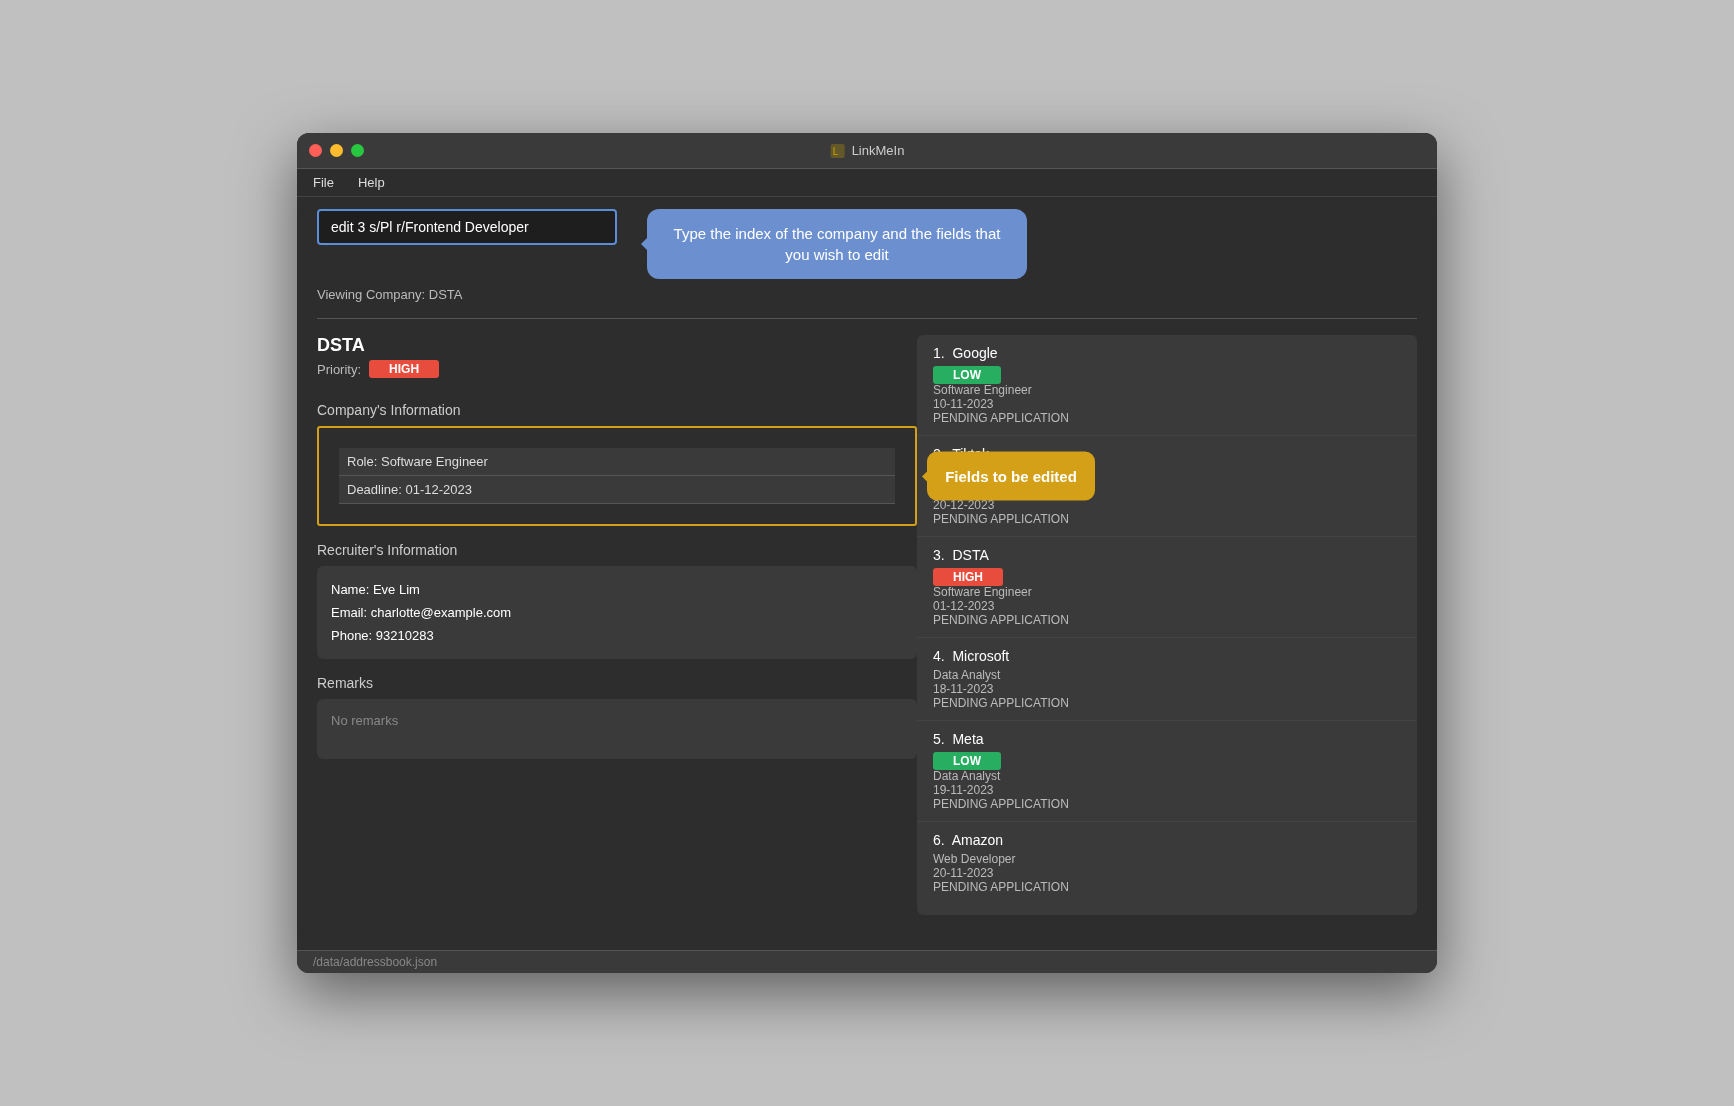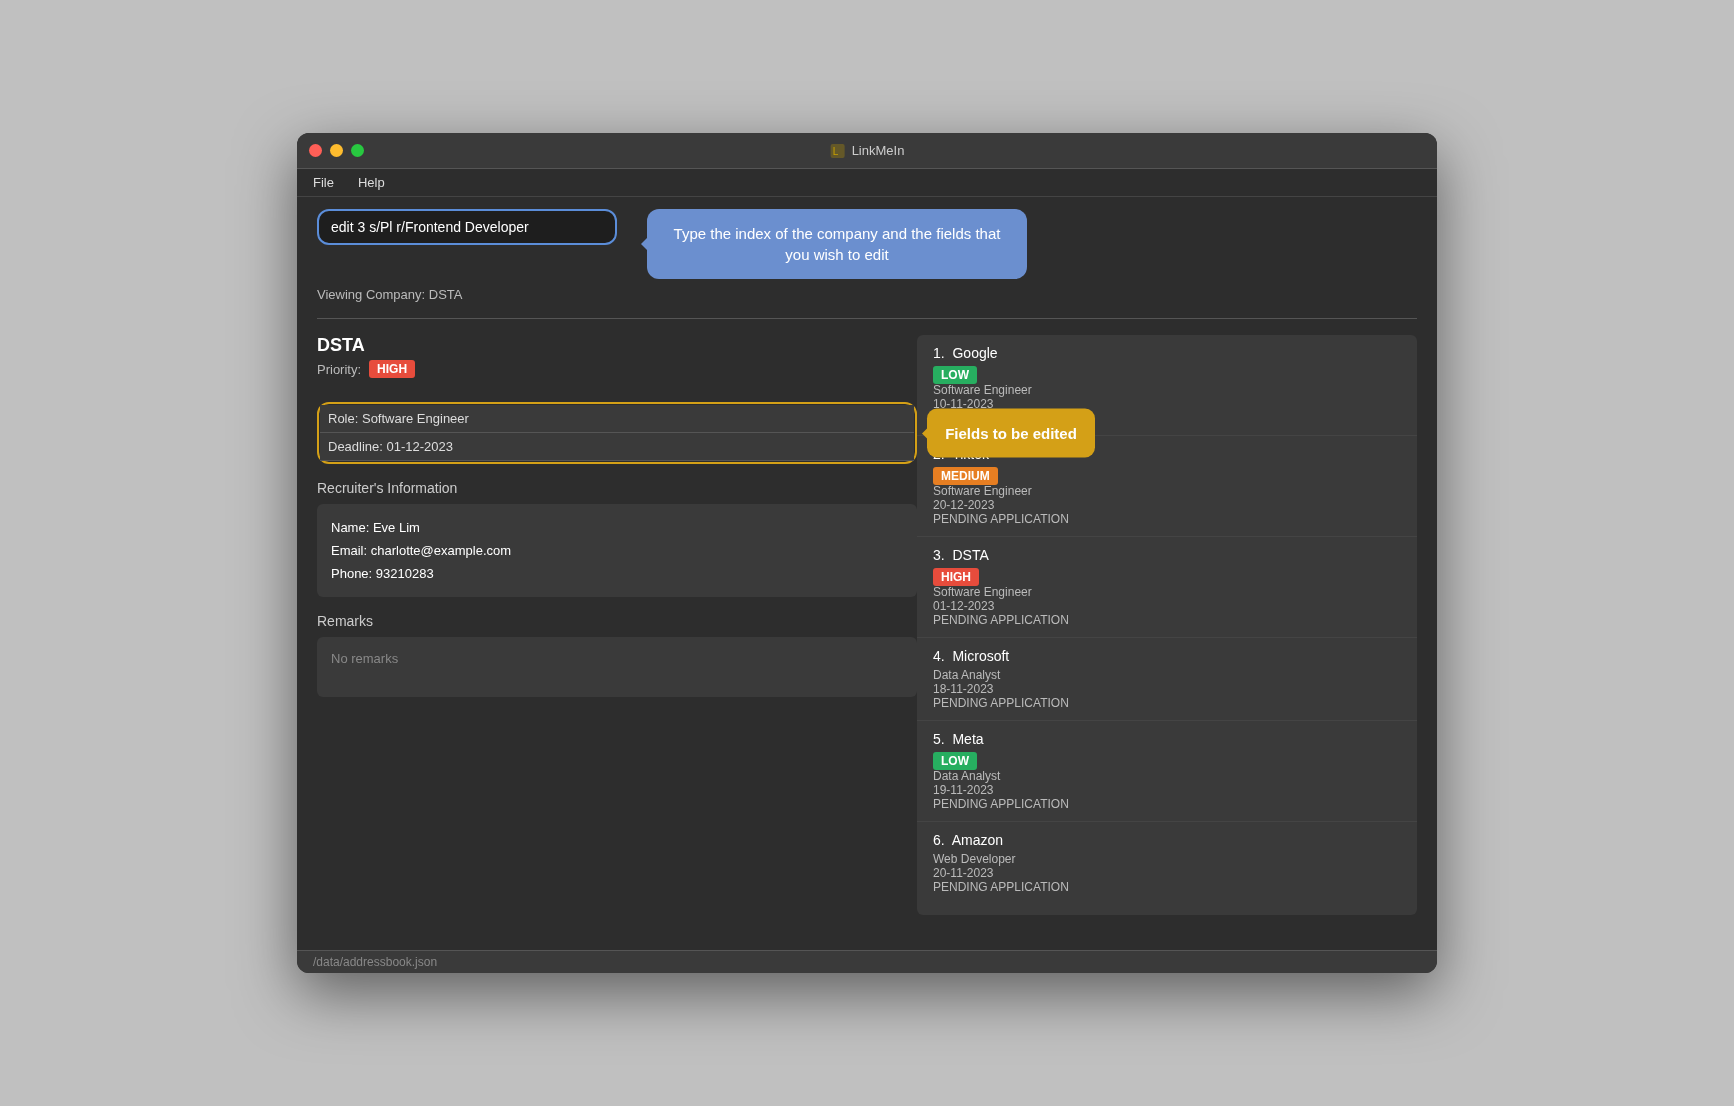--- a/index.html
+++ b/index.html
@@ -80,21 +80,21 @@
     .top-section {
       display: flex;
       align-items: flex-start;
       gap: 20px;
       margin-bottom: 8px;
       position: relative;
     }
     .command-input {
       background: #1e1e1e;
       border: 2px solid #5b8dd9;
-      border-radius: 12px;
+      border-radius: 4px;
       color: #fff;
       font-size: 14px;
       padding: 8px 12px;
       width: 300px;
       outline: none;
       font-family: inherit;
     }
     .tooltip-bubble {
       background: #6b8fcf;
       color: #fff;
@@ -147,38 +147,38 @@
       display: flex;
       align-items: center;
       gap: 8px;
       margin-bottom: 8px;
     }
     .priority-label {
       color: #bbb;
       font-size: 13px;
     }
     .priority-badge {
-      padding: 2px 8px;
+      padding: 2px 20px;
       border-radius: 3px;
       font-size: 12px;
       font-weight: bold;
       color: #fff;
     }
     .badge-high { background: #e74c3c; }
     .badge-medium { background: #e67e22; }
     .badge-low { background: #27ae60; }
     .section-title {
       color: #ccc;
       font-size: 14px;
       margin-bottom: 8px;
     }
     .fields-highlight {
       border: 2px solid #d4a017;
-      border-radius: 12px;
-      padding: 1px;
+      border-radius: 3px;
+      padding: 20px;
       background: transparent;
       position: relative;
     }
     .fields-tooltip {
       position: absolute;
       right: -180px;
       top: 50%;
       transform: translateY(-50%);
       background: #d4a017;
       color: #fff;
@@ -309,20 +309,21 @@
       <div class="left-panel">
         <div>
           <div class="company-name">DSTA</div>
           <div class="priority-row">
             <span class="priority-label">Priority:</span>
             <span class="priority-badge badge-high">HIGH</span>
           </div>
         </div>
 
         <div>
+          <div class="section-title">Company's Information</div>
           <div style="position: relative; display: inline-block; width: 100%;">
             <div class="fields-highlight">
               <div class="fields-field">Role: Software Engineer</div>
               <div class="fields-field">Deadline: 01-12-2023</div>
               <div class="fields-tooltip">
                 <span>Fields to be edited</span>
               </div>
             </div>
           </div>
         </div>

